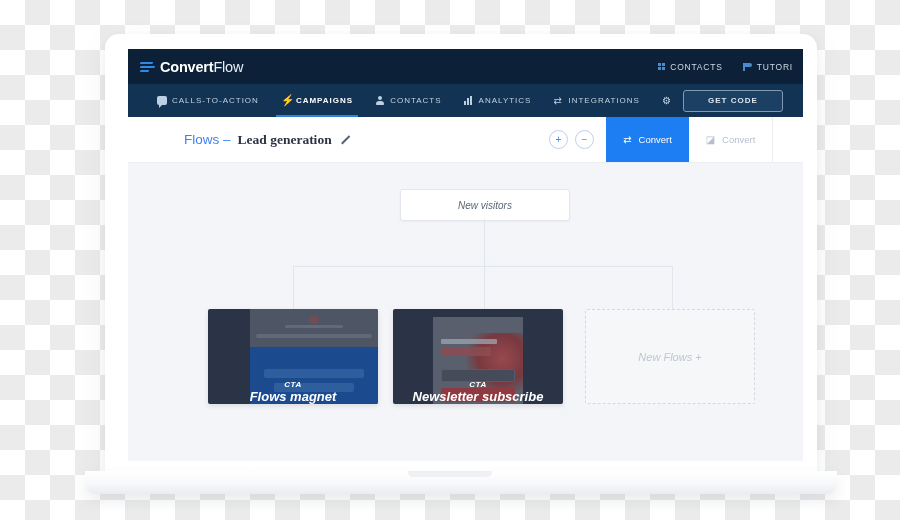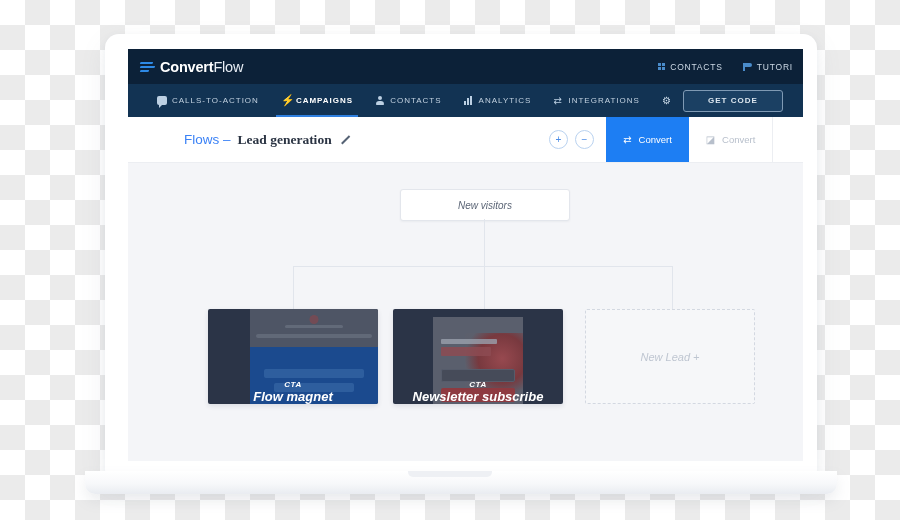--- a/index.html
+++ b/index.html
@@ -278,38 +278,38 @@
             <div class="t1-sub"></div>
             <div class="t1-line"></div>
           </div>
           <div class="t1-body">
             <div class="t1-b1"></div>
             <div class="t1-b2"></div>
           </div>
         </div>
         <div class="card-overlay">
           <div class="cta-tag">CTA</div>
-          <div class="card-title">Flow magnet</div>
+          <div class="card-title">Flows magnet</div>
         </div>
       </div>
 
       <div class="card c2">
         <div class="thumb t2">
           <div class="t2-bg"></div>
           <div class="t2-photo"></div>
           <div class="t2-t1"></div>
           <div class="t2-t2"></div>
           <div class="t2-input"></div>
           <div class="t2-btn"></div>
         </div>
         <div class="card-overlay">
           <div class="cta-tag">CTA</div>
           <div class="card-title">Newsletter subscribe</div>
         </div>
       </div>
 
       <div class="goal">
-        <span>New Lead +</span>
+        <span>New Flows +</span>
       </div>
 
     </div>
   </div>
 </div>
 
 </body></html>

